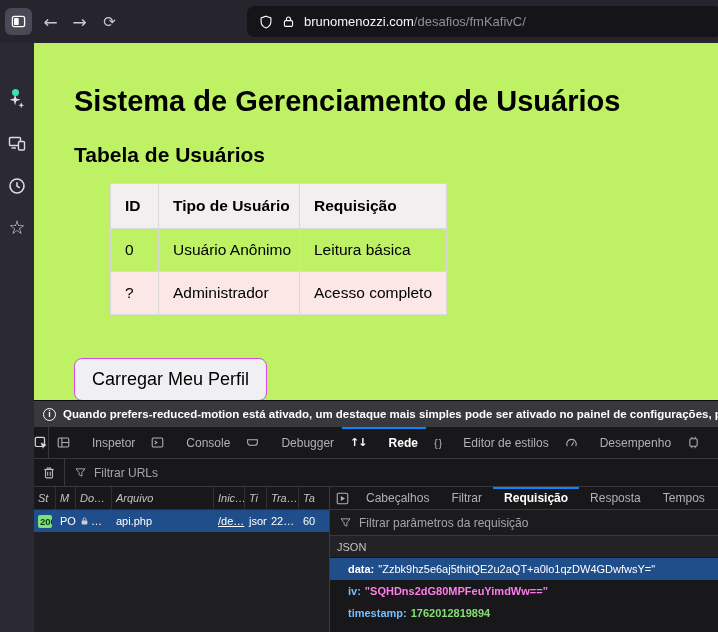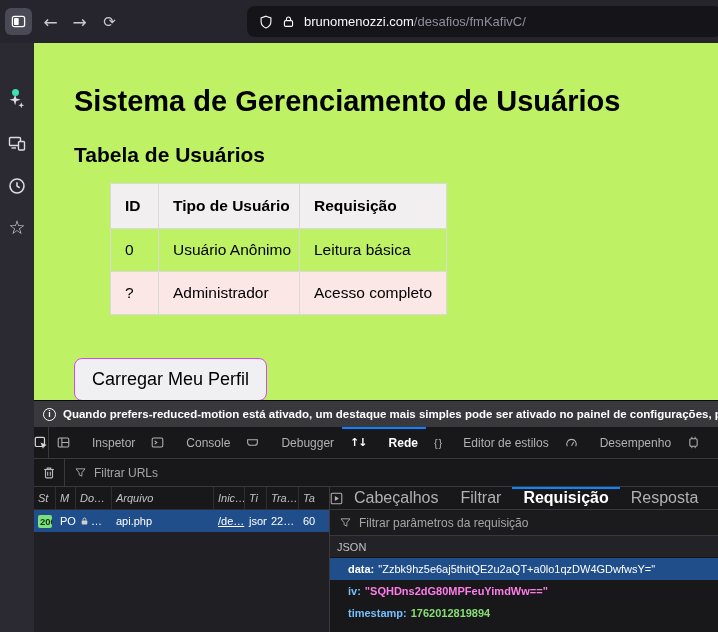--- a/index.html
+++ b/index.html
@@ -86,21 +86,21 @@
     border-radius:2px; padding:0 2px; line-height:13px; max-width:15px; overflow:hidden; }
   .init-link { text-decoration:underline; }
   #list-empty { flex:1; background:#202024; }
 
   #net-details { flex:1; display:flex; flex-direction:column; background:#18181a;
     overflow:hidden; }
   #detail-tabs { height:23px; display:flex; align-items:stretch;
     border-bottom:1px solid #38383d; }
   .play-btn { width:25px; display:flex; align-items:center; justify-content:center;
     color:#b1b1b3; }
-  .d-tab { display:flex; align-items:center; padding:0 11px; font-size:16px;
+  .d-tab { display:flex; align-items:center; padding:0 11px; font-size:12px;
     color:#b1b1b3; white-space:nowrap; }
   .d-tab.active { color:#fff; font-weight:700; box-shadow:inset 0 2px 0 0 #0a84ff; }
   #detail-filter { height:26px; display:flex; align-items:center; gap:7px;
     padding-left:9px; color:#a5a5a8; font-size:12px; border-bottom:1px solid #38383d;
     background:#1b1b1e; }
   #json-header { height:22px; display:flex; align-items:center; padding-left:7px;
     background:#232327; color:#c3c3c6; font-size:11px; border-bottom:1px solid #141417; }
   .param-row { height:22px; display:flex; align-items:center; padding-left:18px;
     font-size:11px; gap:4px; white-space:nowrap; overflow:hidden; }
   .param-row .p-key { color:#75bfff; font-weight:700; }

